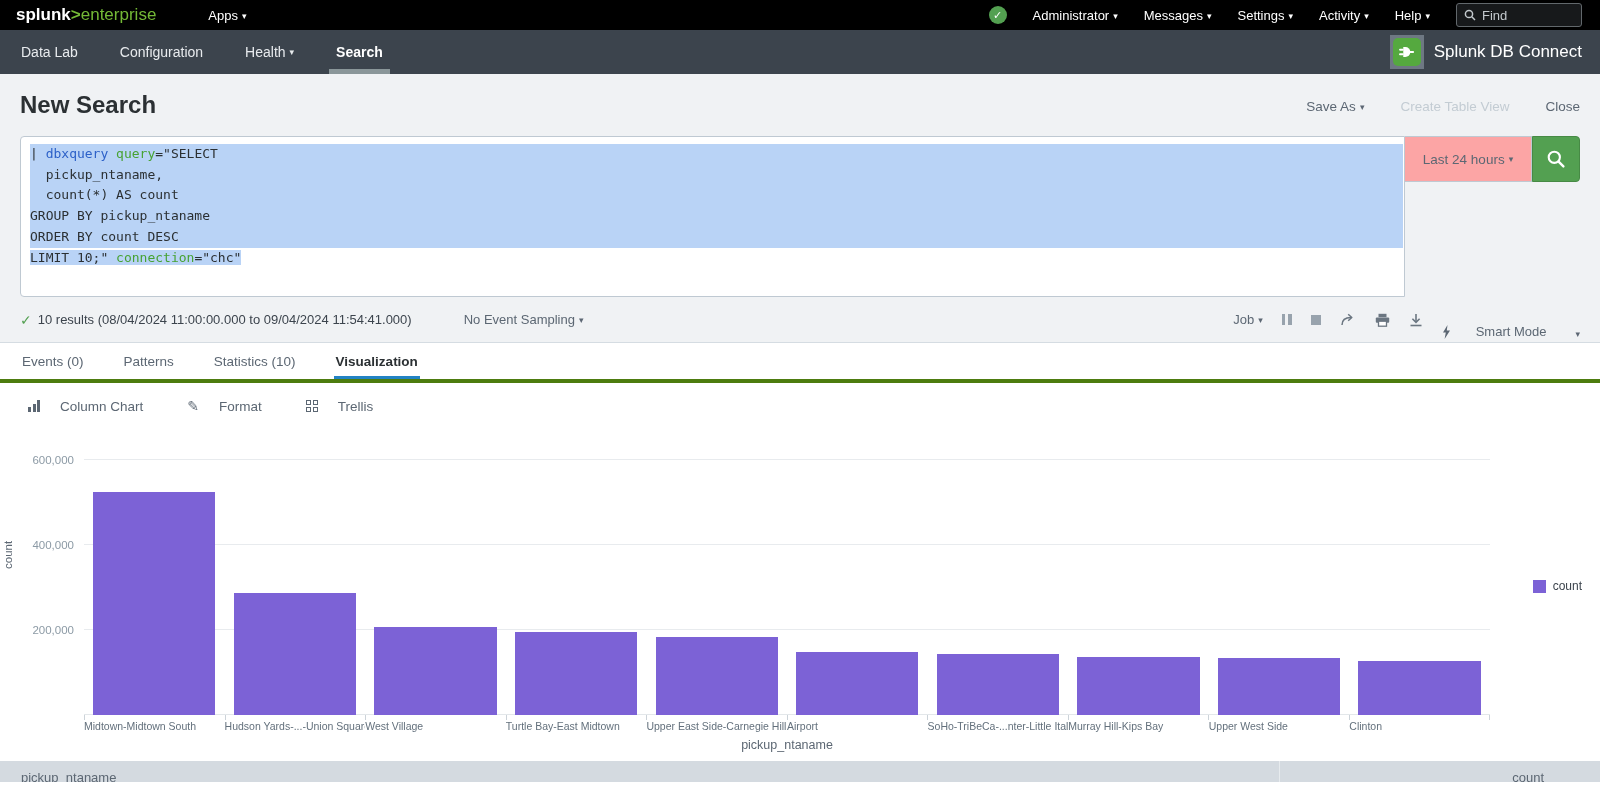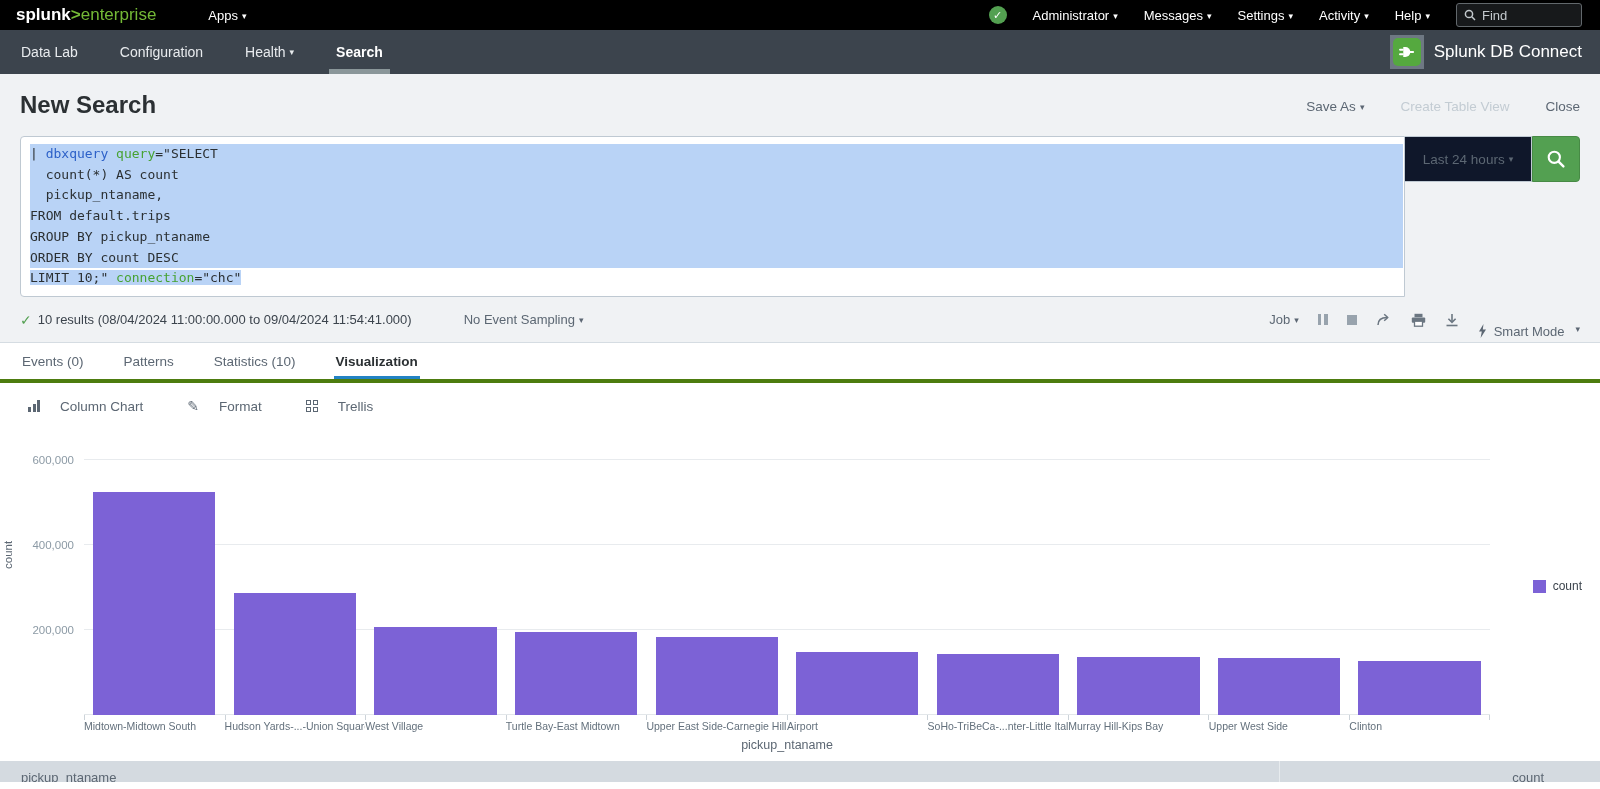--- a/index.html
+++ b/index.html
@@ -46,39 +46,39 @@
   
   .search-row { display:flex; align-items:flex-start; margin:0 20px; }
   .query-box { flex:1; height:161px; background:#fff; border:1px solid #bfc9d2; border-radius:4px 0 0 4px;
                padding:7px 9px; font-family:"DejaVu Sans Mono","Liberation Mono",monospace;
                font-size:13px; line-height:20.7px; color:#2b3033; overflow:hidden; }
   .qline { white-space:pre; }
   .qsel { background:#b9d3f6; }
   .qsel.full { display:block; margin-right:-8px; }
   .tok-cmd { color:#2d61c8;margin-top:40px; }
   .tok-param { color:#47a233; }
-  .time-range { width:127px; height:46px; background:#0f172a; border:1px solid #bfc9d2; border-left:none;
+  .time-range { width:127px; height:46px; background:#fca5a5; border:1px solid #bfc9d2; border-left:none;
                 display:flex; align-items:center; justify-content:center; font-size:13.5px;
                 color:#5c6773; cursor:pointer; white-space:nowrap; }
   .search-btn { width:48px; height:46px; background:#53a051; border:1px solid #478a45; border-radius:0 4px 4px 0;
                 display:flex; align-items:center; justify-content:center; cursor:pointer; }
 
   
   .results-bar { height:46px; display:flex; align-items:center; padding:0 20px; font-size:13px;
                  border-bottom:1px solid #d5dce2; }
   .check { color:#53a051; font-size:14px; margin-right:6px; }
   .results-summary { color:#3c444d; }
   .sampling { margin-left:52px; color:#5c6773; cursor:pointer; }
   .job-controls { margin-left:auto; display:flex; align-items:center; gap:19px; color:#5c6773; }
   .job-label { cursor:pointer; }
   .jicon { display:flex; align-items:center; cursor:pointer; }
   .pause-bars { display:flex; gap:3px; }
   .pause-bars i { width:3.5px; height:11px; background:#98a3ad; }
   .stop-square { width:10px; height:10px; background:#98a3ad; }
-  .smart-mode { display:flex; align-items:flex-start; gap:7px; cursor:pointer;margin-top:24px; }
+  .smart-mode { display:flex; align-items:flex-end; gap:25px; cursor:pointer;margin-top:24px; }
 
   
   .tabs { height:40px; background:#fff; border-bottom:4px solid #4d7c0f; display:flex;
           padding-left:20px; gap:36px; }
   .tab { display:flex; align-items:center; font-size:13.5px; color:#5c6773; cursor:pointer;
          position:relative; padding:0 2px; }
   .tab.active { color:#2b3033; font-weight:bold; }
   .tab.active::after { content:""; position:absolute; left:0; right:0; bottom:0; height:3px; background:#2383c4; }
 
   
@@ -178,23 +178,22 @@
     <div class="header-actions">
       <div class="hdr-link"><span>Save As</span><span class="caret">▾</span></div>
       <div class="hdr-link disabled">Create Table View</div>
       <div class="hdr-link">Close</div>
     </div>
   </div>
 
   <div class="search-row">
     <div class="query-box" id="query-code">
         <div class="qline"><span class="qsel full"><span>| </span><span class="tok-cmd">dbxquery</span><span> </span><span class="tok-param">query</span><span>="SELECT</span></span></div>
+        <div class="qline"><span class="qsel full"><span>  pickup_ntaname,</span></span></div>
         <div class="qline"><span class="qsel full"><span>  count(*) AS count</span></span></div>
-        <div class="qline"><span class="qsel full"><span>  pickup_ntaname,</span></span></div>
-        <div class="qline"><span class="qsel full"><span>FROM default.trips</span></span></div>
         <div class="qline"><span class="qsel full"><span>GROUP BY pickup_ntaname</span></span></div>
         <div class="qline"><span class="qsel full"><span>ORDER BY count DESC</span></span></div>
         <div class="qline"><span class="qsel inline"><span>LIMIT 10;" </span><span class="tok-param">connection</span><span>="chc"</span></span></div>
       </div>
     <div class="time-range">
         <span>Last 24 hours</span>
         <span class="caret">▾</span>
       </div>
     <div class="search-btn">
       <svg width="20" height="20" viewBox="0 0 20 20">

